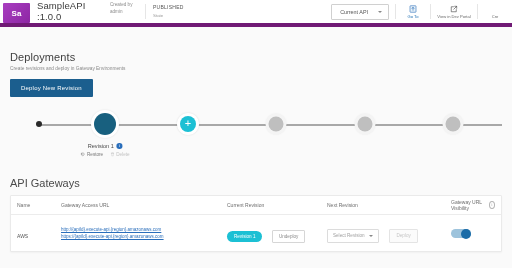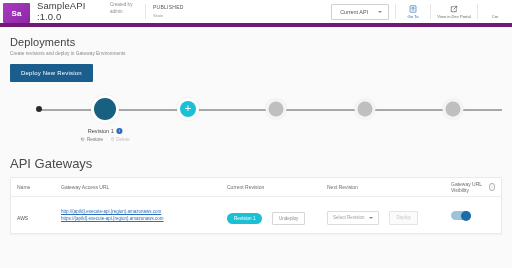--- a/index.html
+++ b/index.html
@@ -131,21 +131,21 @@
   }
   .hdr-action.primary .lbl { color: #1f6fb2; }
 
   
   .body {
     padding: 0 10px;
   }
   .section-title {
     font-size: 11px;
     color: #3f3f3f;
-    margin: 9px 0 0 0;
+    margin: 24px 0 0 0;
     font-weight: normal;
     letter-spacing: 0.1px;
   }
   .section-sub {
     font-size: 4.8px;
     color: #8a8a8a;
     margin-top: 3px;
   }
   .btn-primary {
     margin-top: 8px;
@@ -267,23 +267,23 @@
     align-items: center;
     gap: 2px;
     font-size: 4.6px;
     color: #777777;
     cursor: pointer;
   }
   .tl-act.disabled { color: #c2c2c2; cursor: default; }
 
   
   .table-title {
-    font-size: 13px;
+    font-size: 11px;
     color: #4a4a4a;
-    margin-top: 6px;
+    margin-top: 12px;
   }
   .table-card {
     margin-top: 6px;
     background: #ffffff;
     border: 1px solid #eaeaea;
     border-radius: 1px;
     box-shadow: 0 1px 2px rgba(0,0,0,0.04);
   }
   .t-row {
     display: flex;

